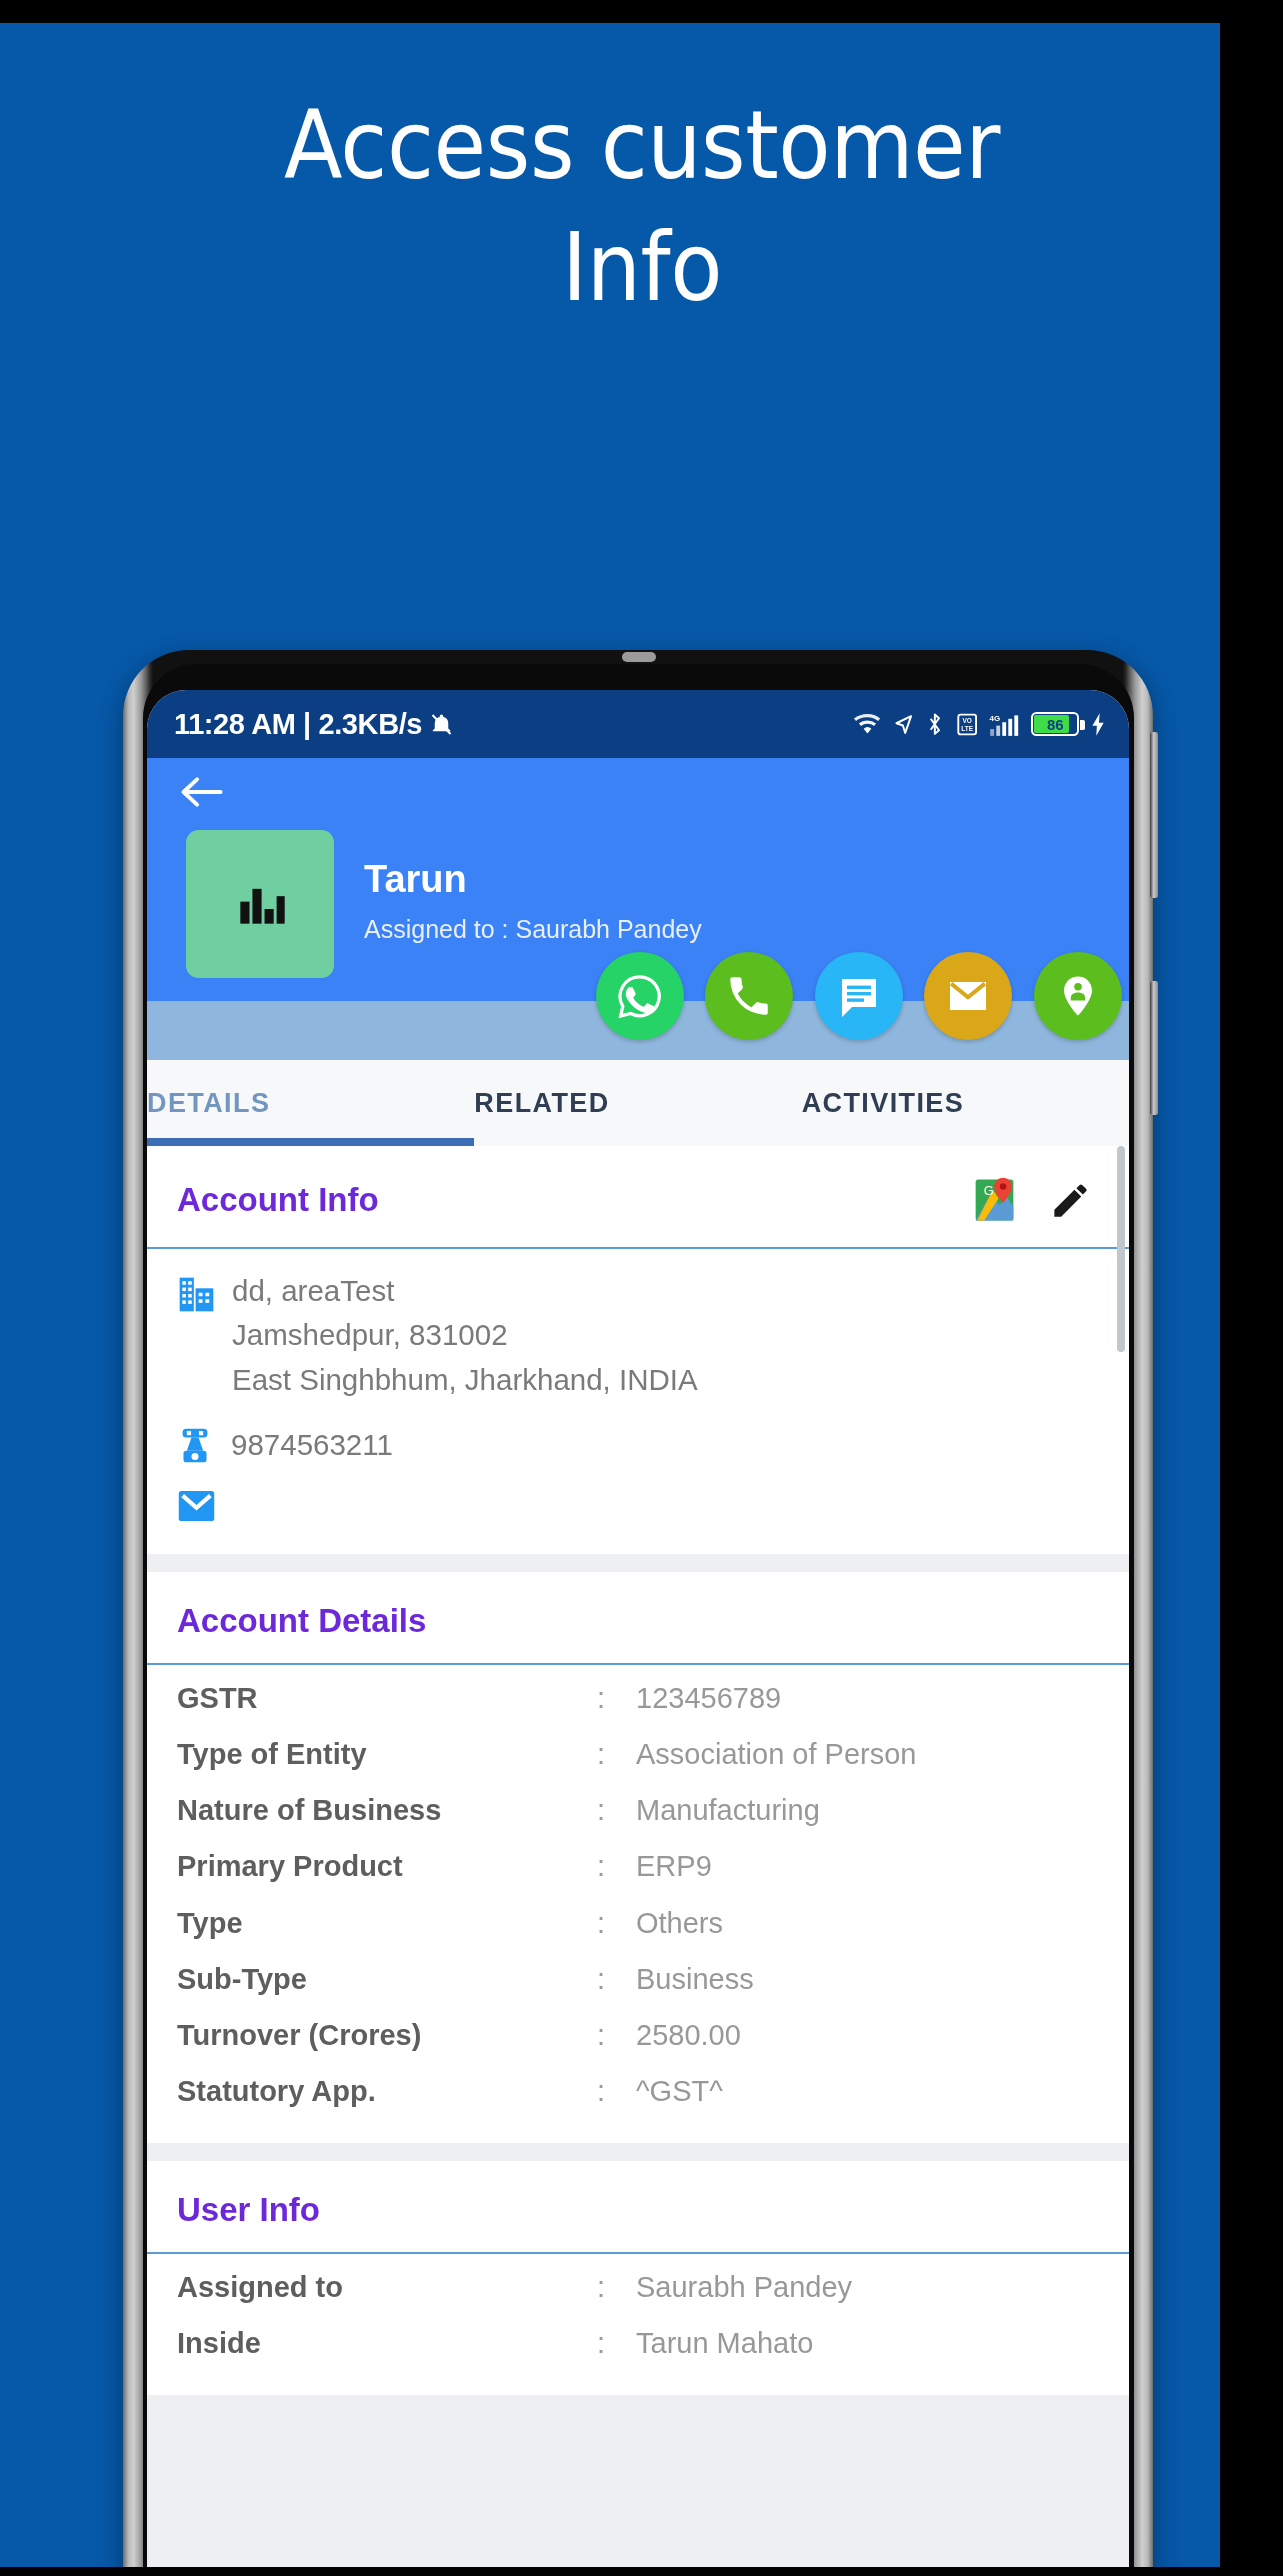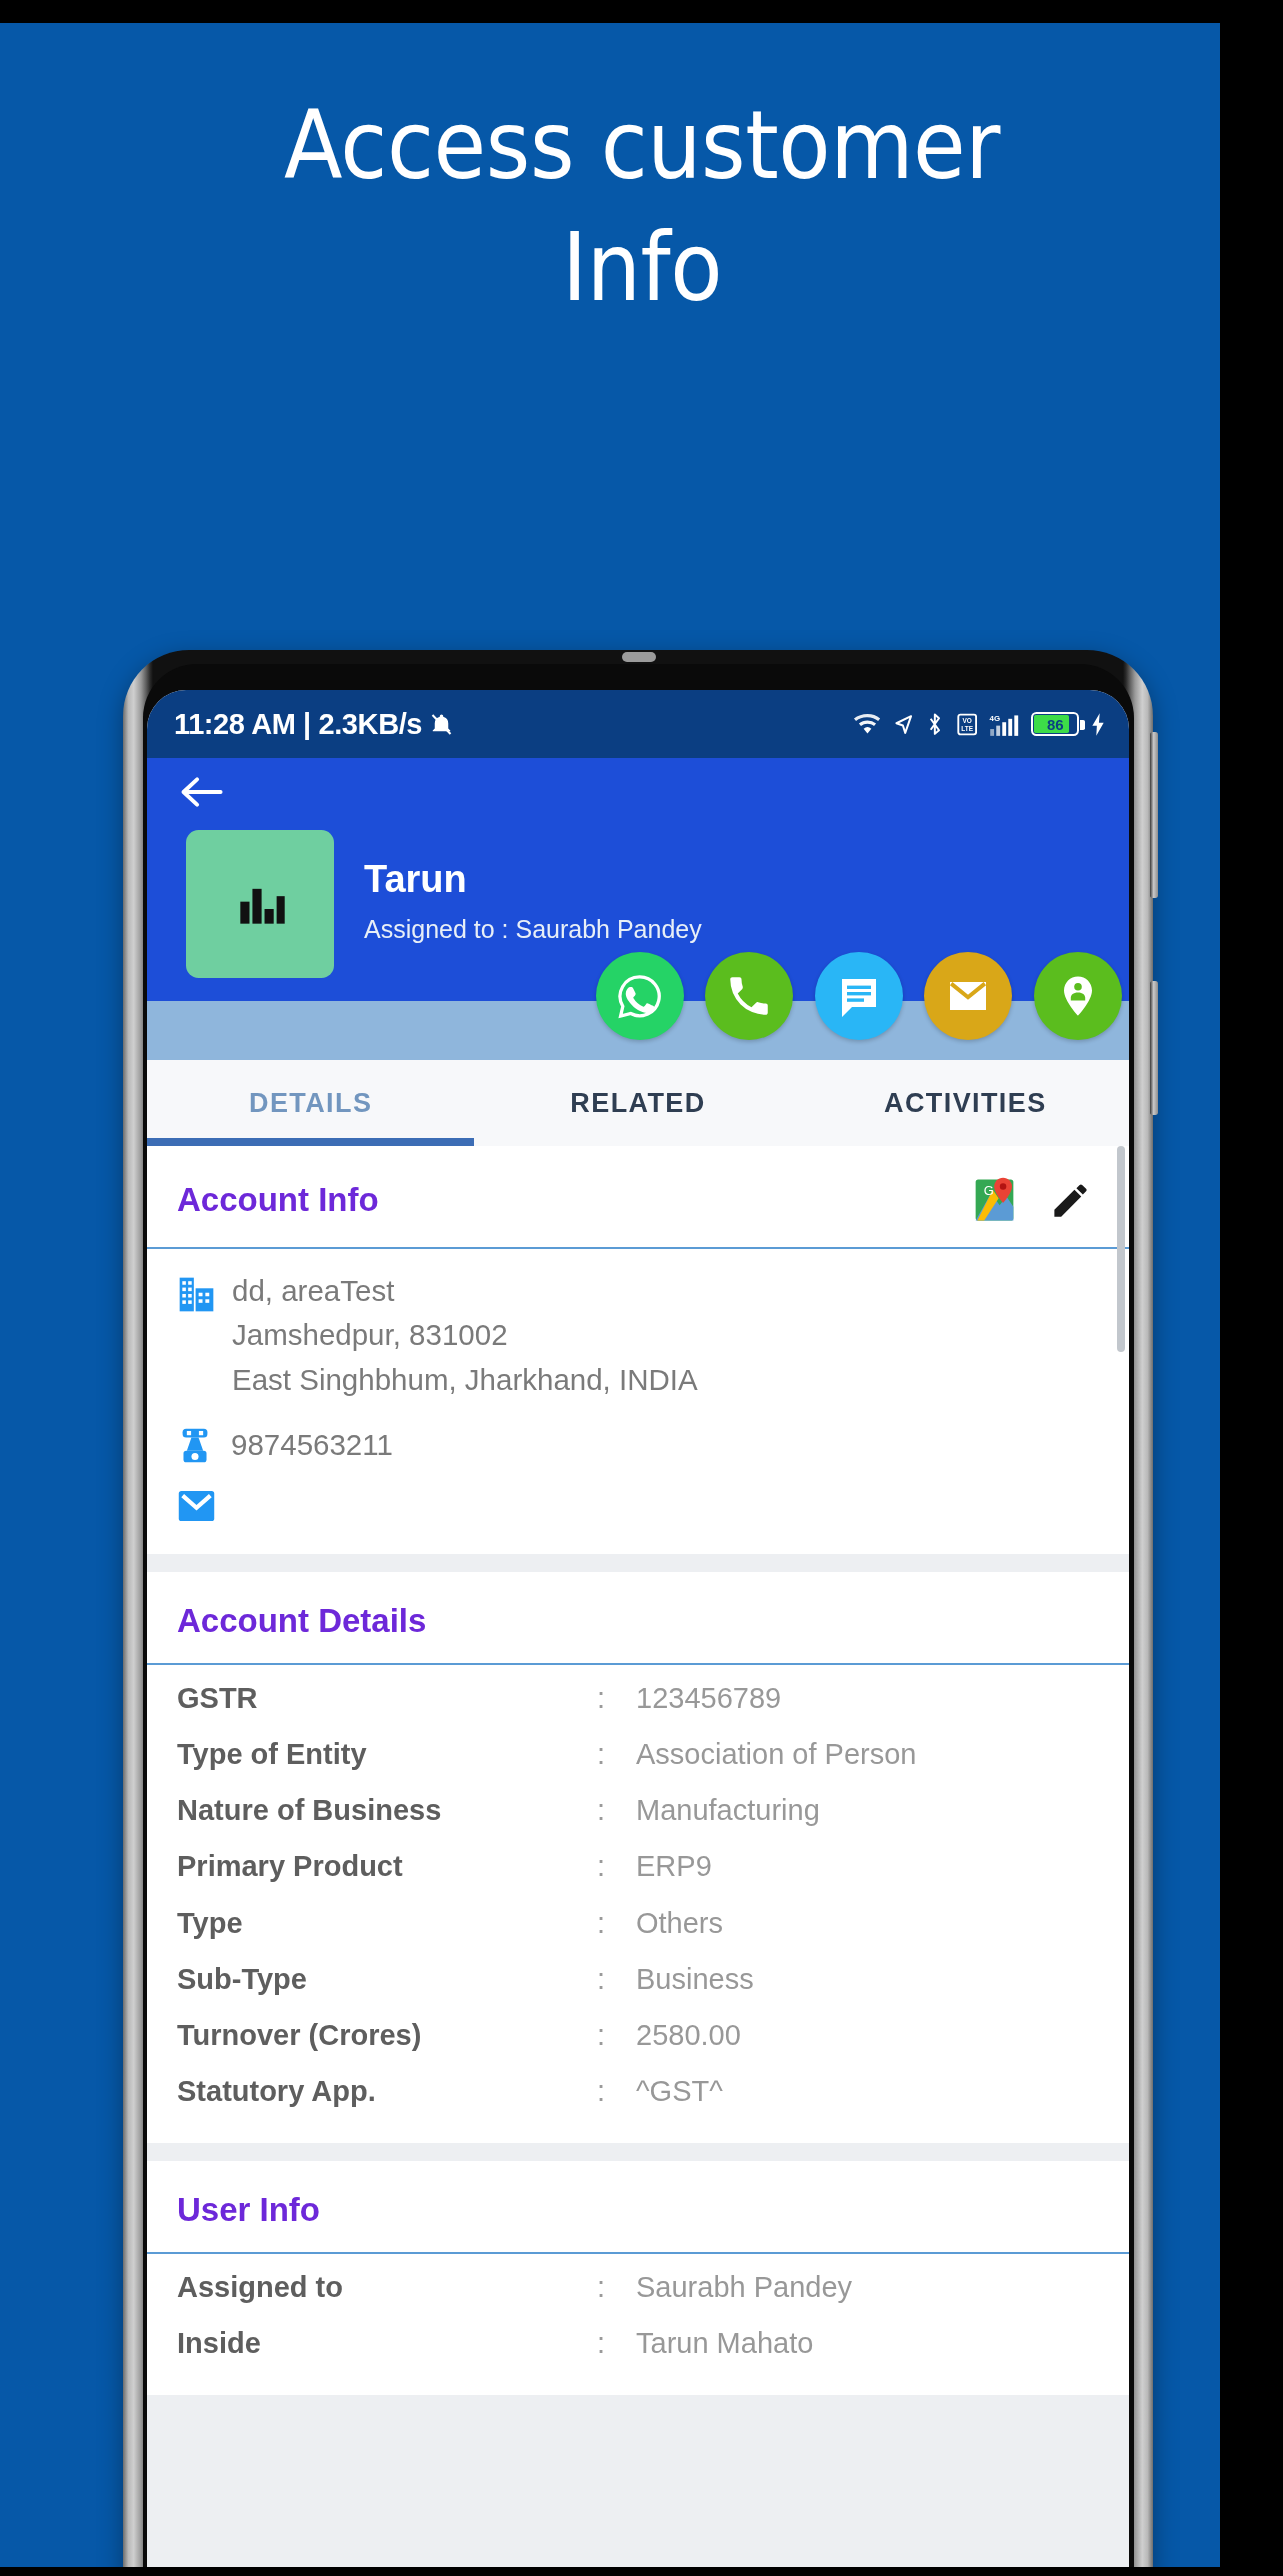--- a/index.html
+++ b/index.html
@@ -168,21 +168,21 @@
     position: relative;
     font-size: 15px;
     font-weight: 700;
     color: #0B3E82;
     z-index: 2;
     line-height: 1;
   }
 
   
   .appbar {
-    background: #1d4ed8;
+    background: #3b82f6;
     padding: 0 0 0 0;
     position: relative;
   }
   .appbar-top {
     height: 68px;
     display: flex;
     align-items: center;
     padding-left: 32px;
   }
   .back-arrow { cursor: pointer; }
@@ -250,21 +250,20 @@
 
   
   .tabs {
     display: flex;
     background: #F7F8FA;
     height: 86px;
     align-items: center;
   }
   .tab {
     flex: 1;
-    text-align: center;
     font-size: 27px;
     font-weight: 700;
     letter-spacing: 1.4px;
     color: #2F3E52;
     position: relative;
     height: 86px;
     line-height: 86px;
     cursor: pointer;
     font-family: "Liberation Sans Narrow", "Liberation Sans", sans-serif;
   }

